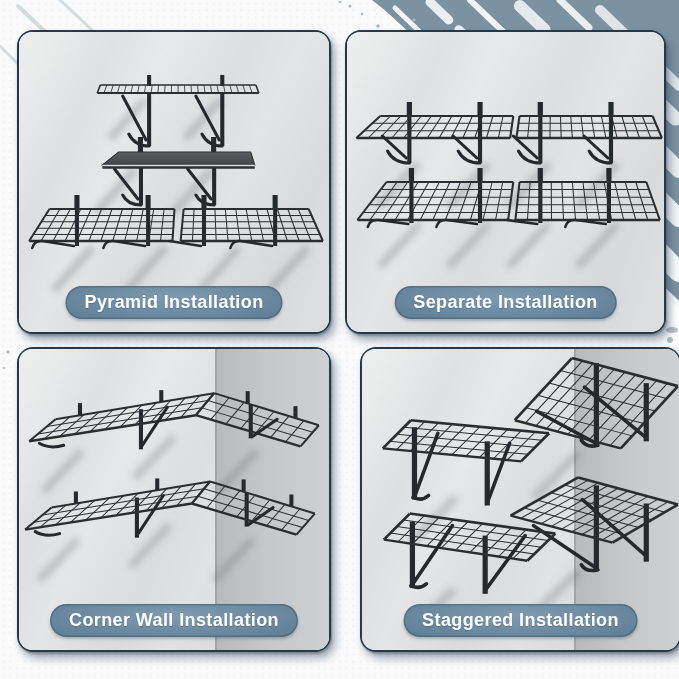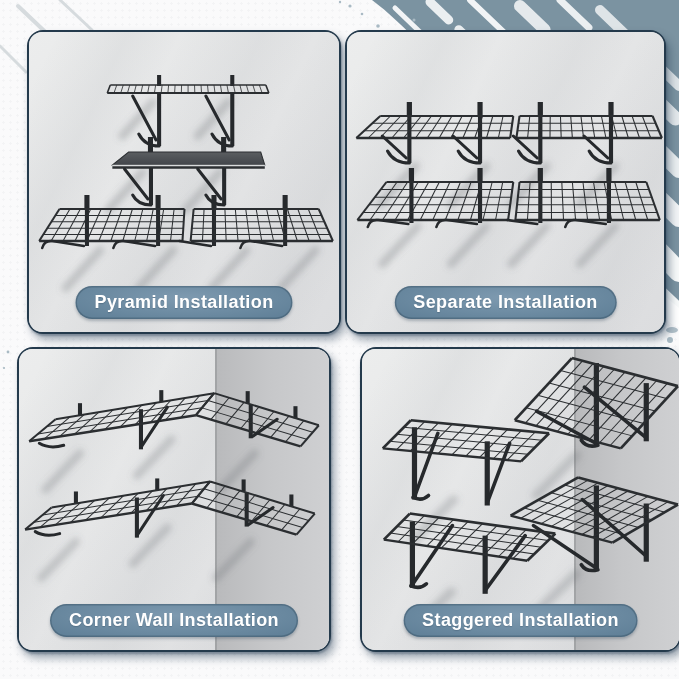--- a/index.html
+++ b/index.html
@@ -83,21 +83,21 @@
         <circle cx="4" cy="368" r="1.1"></circle>
     </g>
     <g fill="#8aa0ae" opacity="0.65">
       <ellipse cx="672" cy="330" rx="6" ry="3"></ellipse>
         <ellipse cx="664" cy="356" rx="4" ry="2"></ellipse>
       <ellipse cx="674" cy="382" rx="5" ry="2.4"></ellipse>
         <ellipse cx="668" cy="414" rx="3" ry="1.6"></ellipse>
     </g>
   </svg>
 
-  <section class="panel" style="left:27px;top:30px;width:310px;height:300px;">
+  <section class="panel" style="left:17px;top:30px;width:310px;height:300px;">
     <div class="panel-inner">
       <svg class="shelf-svg" viewBox="0 0 305 300" preserveAspectRatio="none">
         <defs>
           <filter id="p1b" x="-40%" y="-40%" width="180%" height="180%">
               <feGaussianBlur stdDeviation="3.2"></feGaussianBlur>
             </filter>
           <linearGradient id="p1g" x1="0" y1="0" x2="0" y2="1">
             <stop offset="0" stop-color="#5b5e61"></stop>
               <stop offset="1" stop-color="#42454a"></stop>
           </linearGradient>

